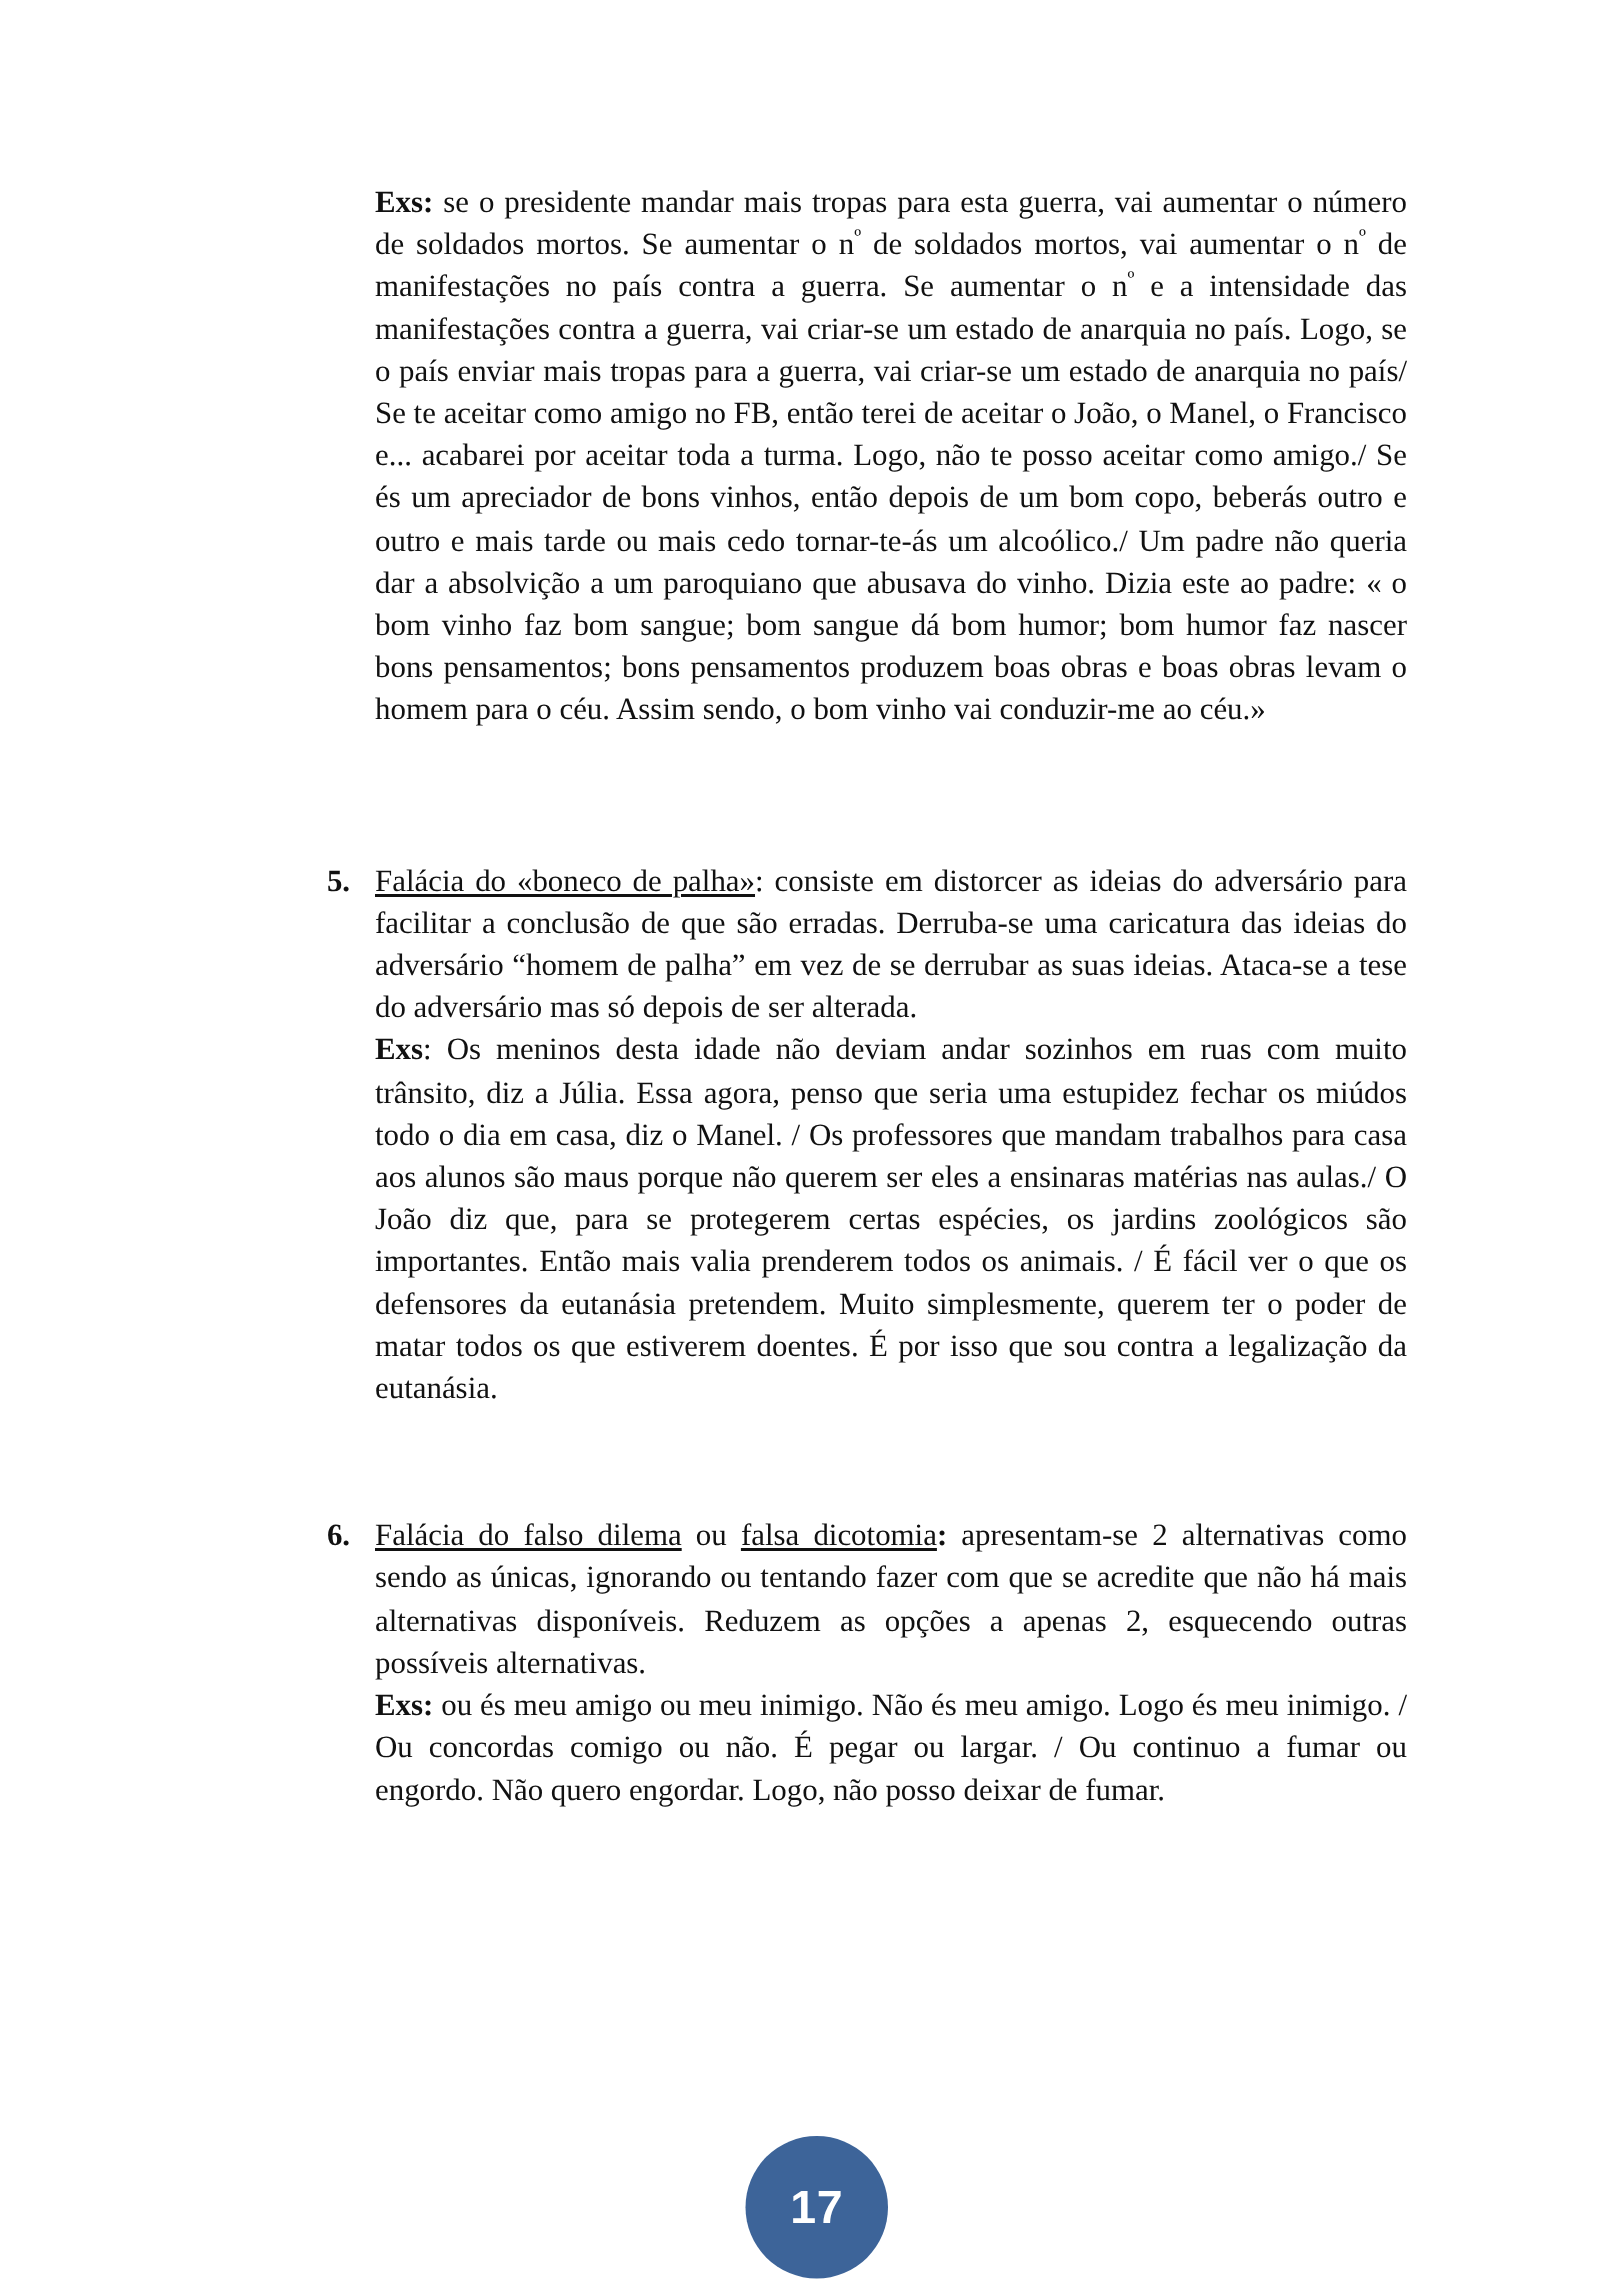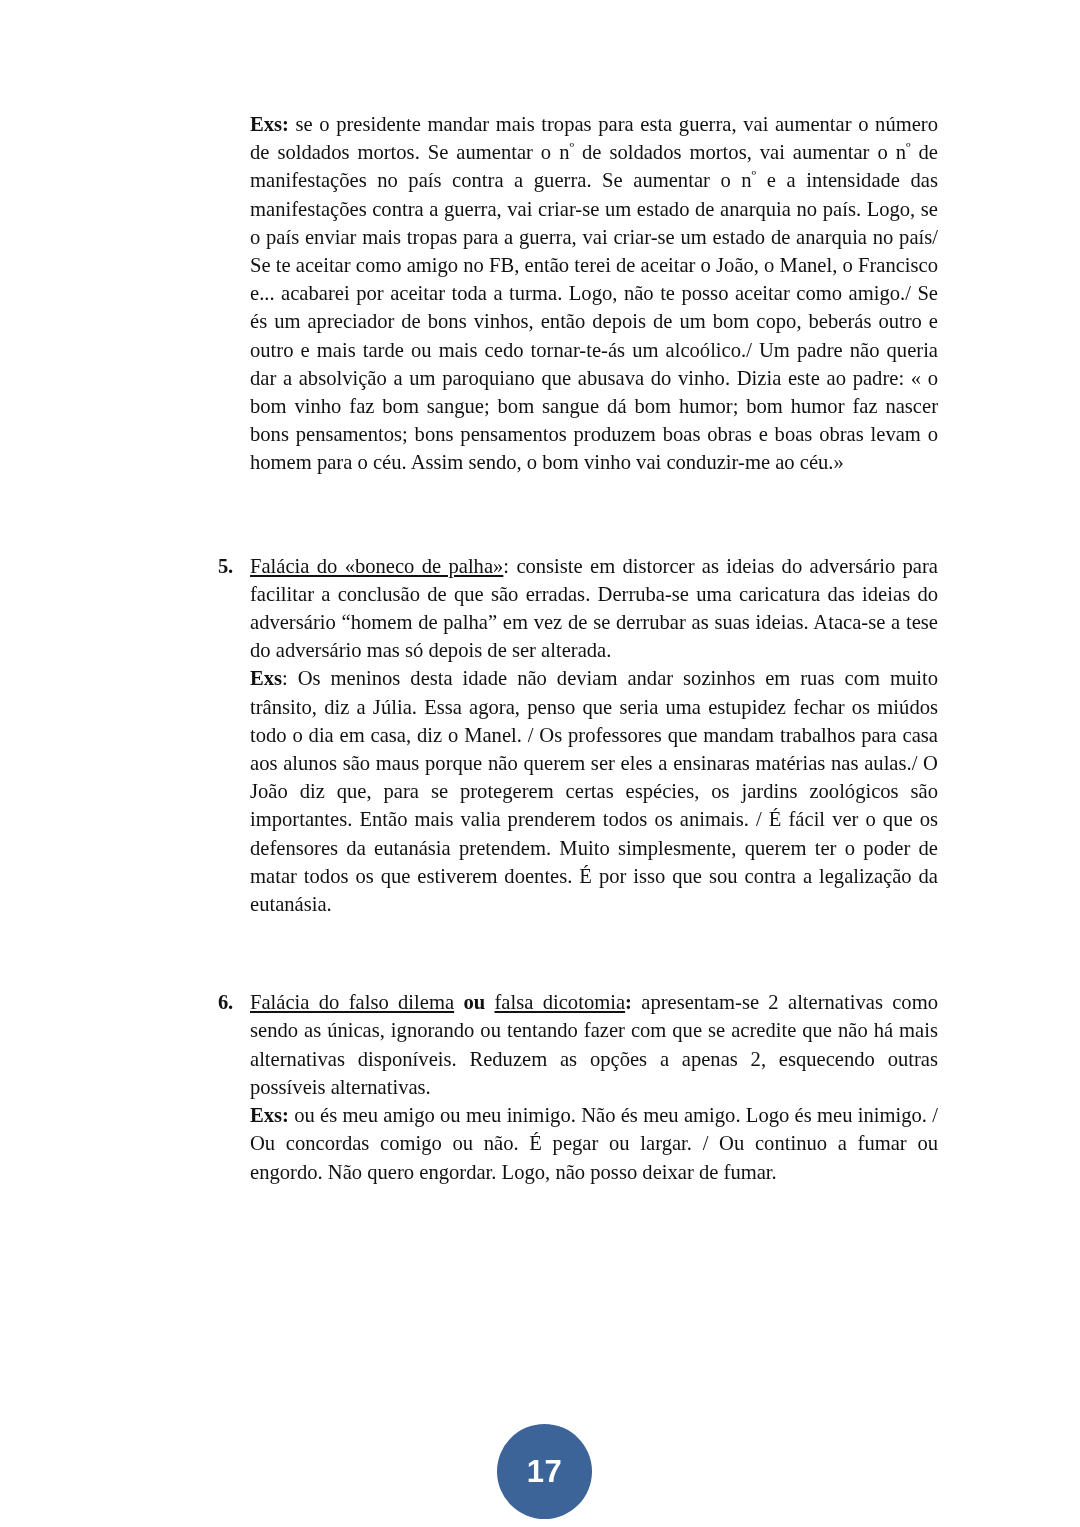--- a/index.html
+++ b/index.html
@@ -28,21 +28,21 @@
 
   
   .content {
     position: absolute;
     left: 218px;
     top: 110px;
     width: 720px;
   }
 
   p, .para {
-    margin: 0;
+    margin: 11px;
     font-size: 20.6px;
     line-height: 28.2px;
     text-align: justify;
     text-justify: inter-word;
     hyphens: none;
     color: #111111;
   }
 
   
   .intro-block {
@@ -72,21 +72,21 @@
     line-height: 28.2px;
     text-align: justify;
   }
 
   .term {
     font-weight: normal;
     text-decoration: underline;
     text-underline-offset: 2px;
   }
   .conj {
-    font-weight: bold;
+    font-weight: normal;
   }
   .colon-bold {
     font-weight: bold;
   }
   .lbl {
     font-weight: bold;
   }
   sup.ord {
     font-size: 0.72em;
     vertical-align: 0.42em;

